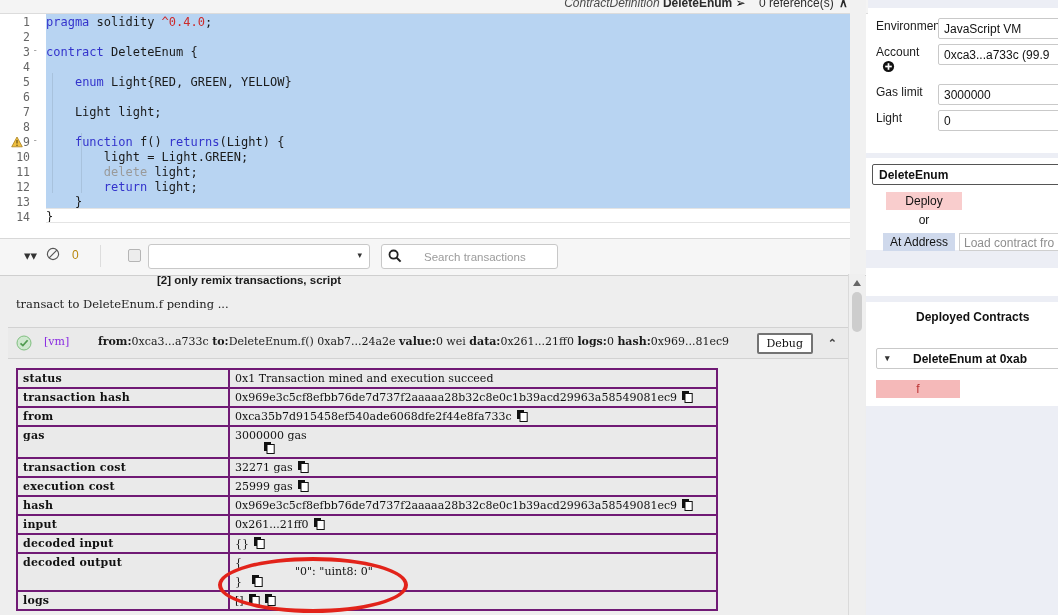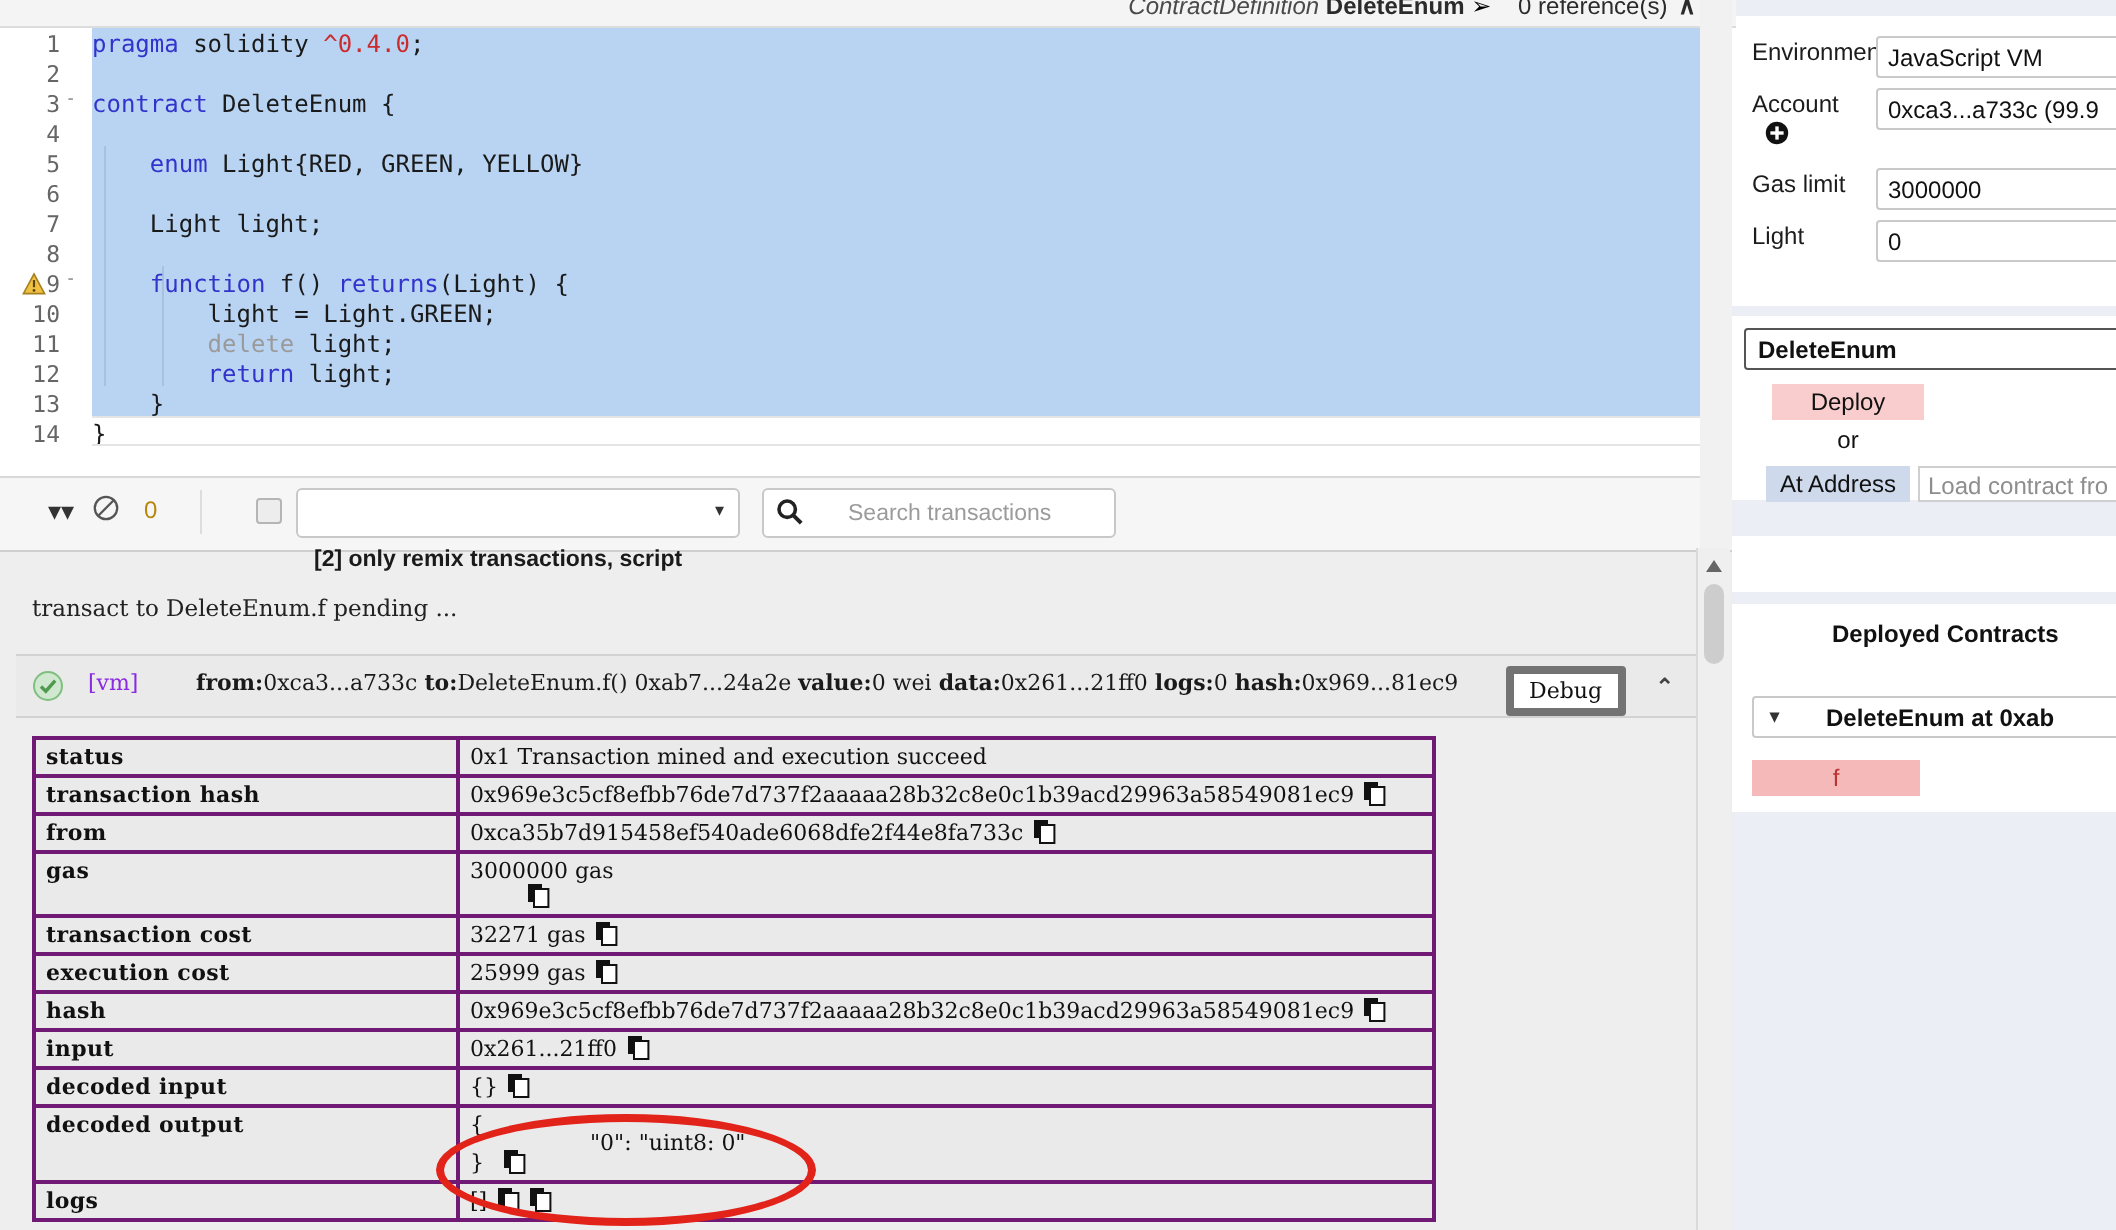--- a/index.html
+++ b/index.html
@@ -138,21 +138,21 @@
     position:absolute;left:36px;top:7px;font-family:"DejaVu Serif",serif;
     font-size:11px;color:#8a2be2;
   }
   .txrow .txtxt{
     position:absolute;left:74px;top:7px;white-space:nowrap;
     font-family:"DejaVu Serif",serif;font-size:11px;color:#1a1a1a;margin-left:16px;
   }
   .txrow .txtxt b{font-weight:bold;}
   .dbgbtn{
     position:absolute;right:40px;top:5px;padding:2px 8px;
-    border:4px solid #737373;background:#fff;border-radius:2px;
+    border:2px solid #737373;background:#fff;border-radius:2px;
     font-family:"DejaVu Serif",serif;font-size:11px;color:#111;
   }
   .txcaret{position:absolute;right:16px;top:9px;font-size:11px;color:#444;font-weight:bold;}
 
   
   .dtable{
     position:absolute;left:16px;top:93px;width:702px;
     border-collapse:collapse;
     font-family:"DejaVu Serif",serif;font-size:11px;color:#111;
   }

